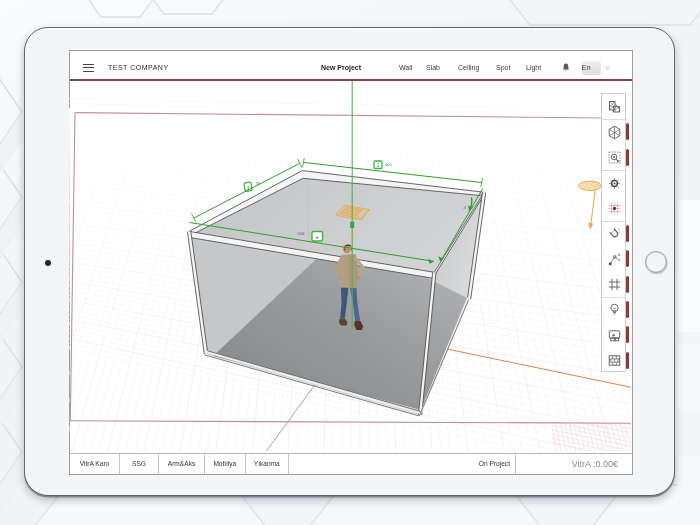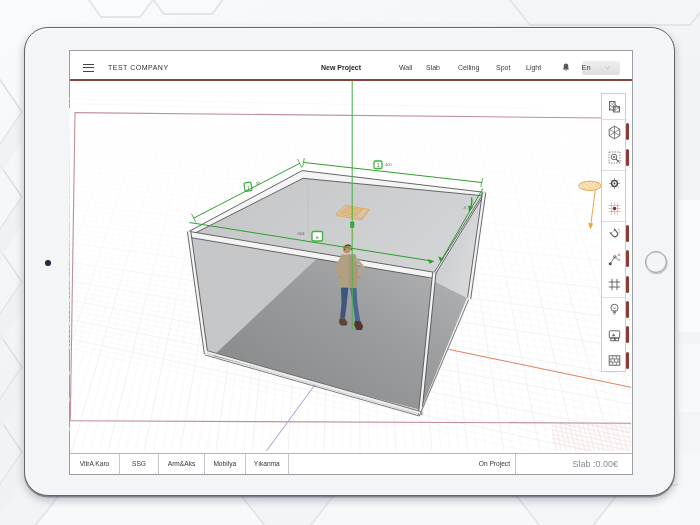--- a/index.html
+++ b/index.html
@@ -12,21 +12,21 @@
   #homebtn{position:absolute;left:645px;top:250.5px;width:20px;height:20px;border-radius:50%;
     border:1.6px solid #9fa0a6;box-shadow:inset 0 0 1px #999, 0.5px 1px 1px rgba(120,120,130,0.5);}
   #screen{position:absolute;left:69px;top:50px;width:562px;height:423px;background:#ffffff;
     border:1px solid #9c9da2;}
   
   #header{position:absolute;left:0;top:0;z-index:2;width:562px;height:28px;background:#fff;
     border-bottom:2px solid #8a423e;}
   .hdrtxt{position:absolute;font-size:7px;color:#3c3c3c;top:12.5px;}
   #burger{position:absolute;left:13px;top:13px;width:11px;height:8px;}
   #burger div{height:1.1px;background:#454545;margin-bottom:2.2px;}
-  #enbtn{position:absolute;left:511.5px;top:9.5px;width:38px;height:14.5px;background:linear-gradient(#efeff1,#dededf);
+  #enbtn{position:absolute;left:511.5px;top:9.5px;width:19px;height:14.5px;background:linear-gradient(#efeff1,#dededf);
     border-radius:2.5px;font-size:7.5px;color:#3a3a3a;line-height:14.5px;}
   
   #bottombar{position:absolute;z-index:2;left:0;top:401.5px;width:562px;bottom:0;background:#fff;
     border-top:1px solid #b5b5b8;display:flex;align-items:stretch;font-size:6.6px;color:#333;}
   .bbtn{border-right:1px solid #c6c6ca;display:flex;align-items:center;justify-content:center;}
   #canvassvg{position:absolute;left:-1px;top:28px;}
   
   #toolbar{position:absolute;z-index:3;left:531px;top:42px;width:25px;height:279px;background:#fff;
     border:1px solid #cccccf;box-sizing:border-box;}
   .tcell{position:absolute;left:0;width:25px;height:25.4px;}
@@ -614,15 +614,15 @@
     </div>
 
   <div id="bottombar">
     <div class="bbtn" style="width:49px;">VitrA Karo</div>
     <div class="bbtn" style="width:38px;">SSG</div>
     <div class="bbtn" style="width:45px;">Arm&amp;Aks</div>
     <div class="bbtn" style="width:39.5px;">Mobilya</div>
     <div class="bbtn" style="width:42.5px;">Yıkanma</div>
     <div style="flex:1"></div>
     <div class="bbtn" style="width:227px;justify-content:flex-end;padding-right:5px;box-sizing:border-box;">On Project</div>
-    <div style="width:116px;display:flex;align-items:center;justify-content:flex-end;padding-right:14px;box-sizing:border-box;font-size:9px;color:#8a8a8e;">Slab :0.00€</div>
+    <div style="width:116px;display:flex;align-items:center;justify-content:flex-end;padding-right:14px;box-sizing:border-box;font-size:9px;color:#8a8a8e;">VitrA :0.00€</div>
   </div>
 </div>
 
 </body></html>

